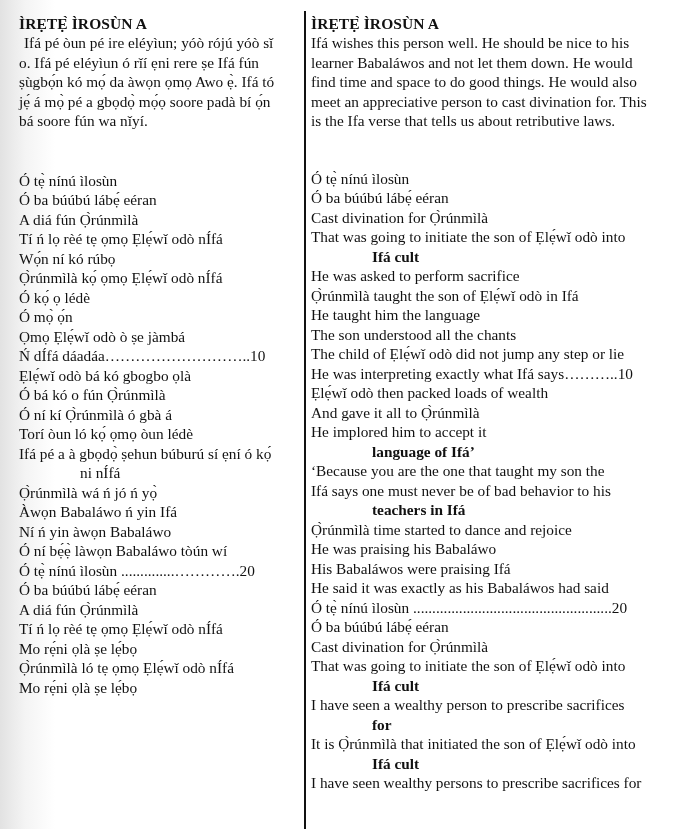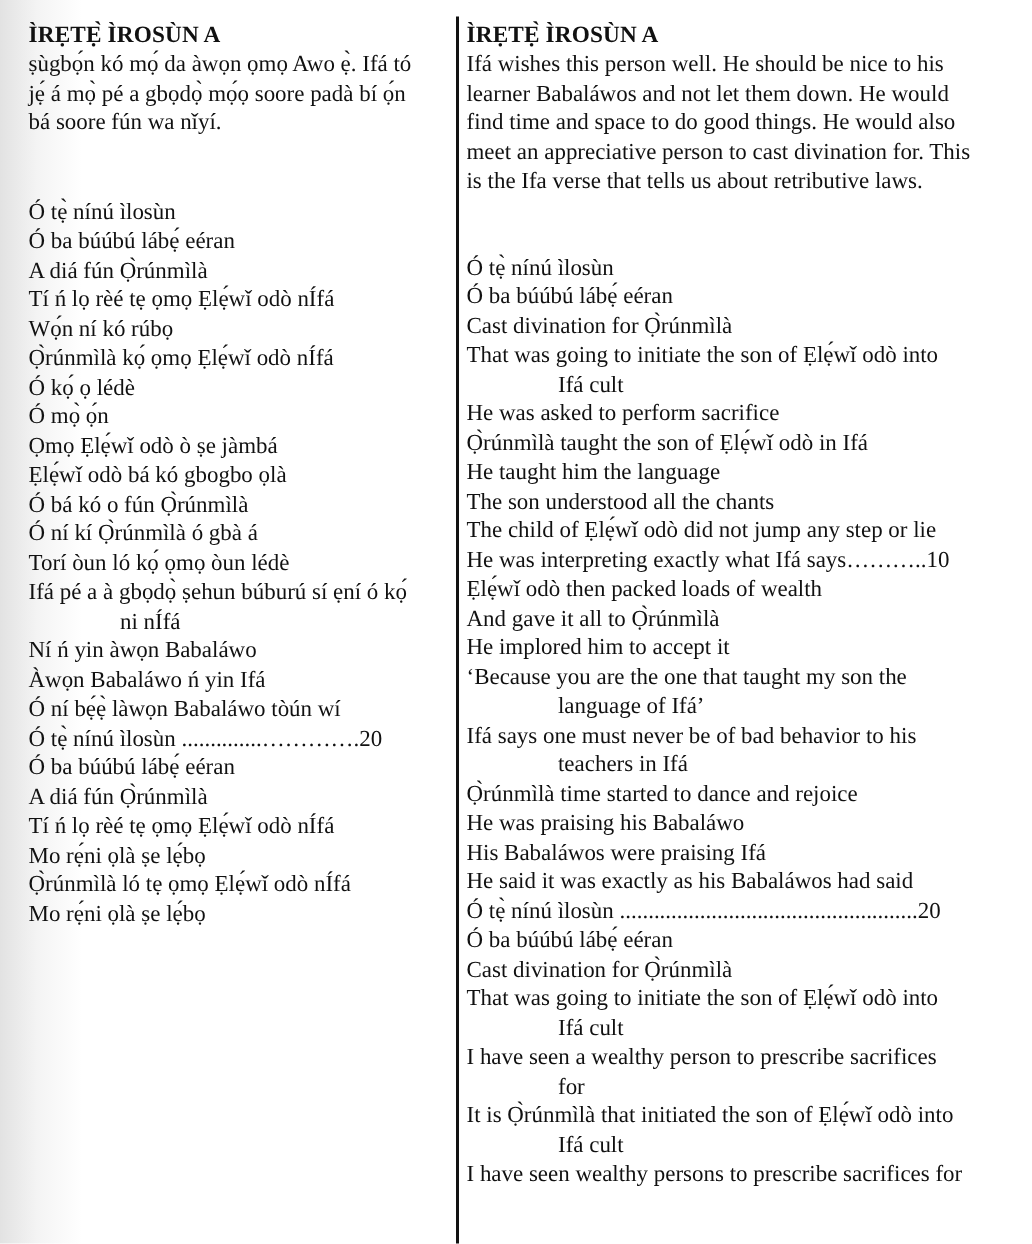--- a/index.html
+++ b/index.html
@@ -10,50 +10,54 @@
     }
     .col { position: absolute; top: 0; font-size: 15.3px; line-height: 19.5px; }
     .left { left: 19px; width: 282px; top: 14px; }
     .right { left: 311px; width: 372px; top: 14px; }
     .divider { position: absolute; left: 304px; top: 11px; width: 2px; height: 818px; background: #111; }
     .title { font-weight: bold; font-size: 15.5px; line-height: 19px; letter-spacing: 0.1px; }
     .verses { margin-top: 40px; }
     .right .verses { margin-top: 38px; }
     .line { white-space: nowrap; }
     .cont { padding-left: 61px; }
-    .right .cont { padding-left: 61px; }
+    .right .cont { padding-left: 61px; font-weight: bold; }
   </style>
 </head>
 <body>
 
 <div class="col left">
   <div class="title">ÌRẸTẸ̀ ÌROSÙN   A</div>
   <div class="intro-block">
+    <div class="line" style="padding-left:5px">Ifá pé òun pé ire eléyìun; yóò rójú yóò sǐ</div>
+    <div class="line">o. Ifá pé eléyìun ó rǐí ẹni rere ṣe Ifá fún</div>
     <div class="line">ṣùgbọ́n kó mọ́ da àwọn ọmọ Awo ẹ̀. Ifá tó</div>
     <div class="line">jẹ́ á mọ̀ pé a gbọdọ̀ mọ́ọ soore padà bí ọ́n</div>
     <div class="line">bá soore fún wa nǐyí.</div>
   </div>
   <div class="verses">
       <div class="line">Ó tẹ̀ nínú ìlosùn</div>
       <div class="line">Ó ba búúbú lábẹ́ eéran</div>
       <div class="line">A diá fún Ọ̀rúnmìlà</div>
       <div class="line">Tí ń lọ rèé tẹ ọmọ Ẹlẹ́wǐ odò nÍfá</div>
       <div class="line">Wọ́n ní kó rúbọ</div>
       <div class="line">Ọ̀rúnmìlà kọ́ ọmọ Ẹlẹ́wǐ odò nÍfá</div>
       <div class="line">Ó kọ́ ọ lédè</div>
       <div class="line">Ó mọ̀ ọ́n</div>
       <div class="line">Ọmọ Ẹlẹ́wǐ odò ò ṣe jàmbá</div>
+      <div class="line">Ń dÍfá dáadáa………………………..10</div>
       <div class="line">Ẹlẹ́wǐ odò bá kó gbogbo ọlà</div>
       <div class="line">Ó bá kó o fún Ọ̀rúnmìlà</div>
       <div class="line">Ó ní kí Ọ̀rúnmìlà ó gbà á</div>
       <div class="line">Torí òun ló kọ́ ọmọ òun lédè</div>
       <div class="line">Ifá pé a à gbọdọ̀ ṣehun búburú sí ẹní ó kọ́</div>
       <div class="line cont">ni nÍfá</div>
+      <div class="line">Ọ̀rúnmìlà wá ń jó ń yọ̀</div>
+      <div class="line">Àwọn Babaláwo ń yin Ifá</div>
       <div class="line">Ní ń yin àwọn Babaláwo</div>
-      <div class="line">Àwọn Babaláwo ń yin Ifá</div>
       <div class="line">Ó ní bẹ́ẹ̀ làwọn Babaláwo tòún wí</div>
       <div class="line">Ó tẹ̀ nínú ìlosùn ..............………….20</div>
       <div class="line">Ó ba búúbú lábẹ́ eéran</div>
       <div class="line">A diá fún Ọ̀rúnmìlà</div>
       <div class="line">Tí ń lọ rèé tẹ ọmọ Ẹlẹ́wǐ odò nÍfá</div>
       <div class="line">Mo rẹ́ni ọlà ṣe lẹ́bọ</div>
       <div class="line">Ọ̀rúnmìlà ló tẹ ọmọ Ẹlẹ́wǐ odò nÍfá</div>
       <div class="line">Mo rẹ́ni ọlà ṣe lẹ́bọ</div>
     </div>
 </div>
@@ -77,22 +81,22 @@
       <div class="line cont">Ifá cult</div>
       <div class="line">He was asked to perform sacrifice</div>
       <div class="line">Ọ̀rúnmìlà taught the son of Ẹlẹ́wǐ odò  in Ifá</div>
       <div class="line">He taught him the language</div>
       <div class="line">The son understood all the chants</div>
       <div class="line">The child of Ẹlẹ́wǐ odò did not jump any step or lie</div>
       <div class="line">He was interpreting exactly what Ifá says………..10</div>
       <div class="line">Ẹlẹ́wǐ odò then packed loads of wealth</div>
       <div class="line">And gave it all to Ọ̀rúnmìlà</div>
       <div class="line">He implored him to accept it</div>
+      <div class="line cont">language of Ifá’</div>
       <div class="line">‘Because you are the one that taught my son the</div>
-      <div class="line cont">language of Ifá’</div>
       <div class="line">Ifá says one must never be of bad behavior to his</div>
       <div class="line cont">teachers in Ifá</div>
       <div class="line">Ọ̀rúnmìlà time started to dance and rejoice</div>
       <div class="line">He was praising his Babaláwo</div>
       <div class="line">His Babaláwos were praising Ifá</div>
       <div class="line">He said it was exactly as his Babaláwos had said</div>
       <div class="line">Ó tẹ̀ nínú ìlosùn ....................................................20</div>
       <div class="line">Ó ba búúbú lábẹ́ eéran</div>
       <div class="line">Cast divination for Ọ̀rúnmìlà</div>
       <div class="line">That was going to initiate the son of Ẹlẹ́wǐ odò into</div>

